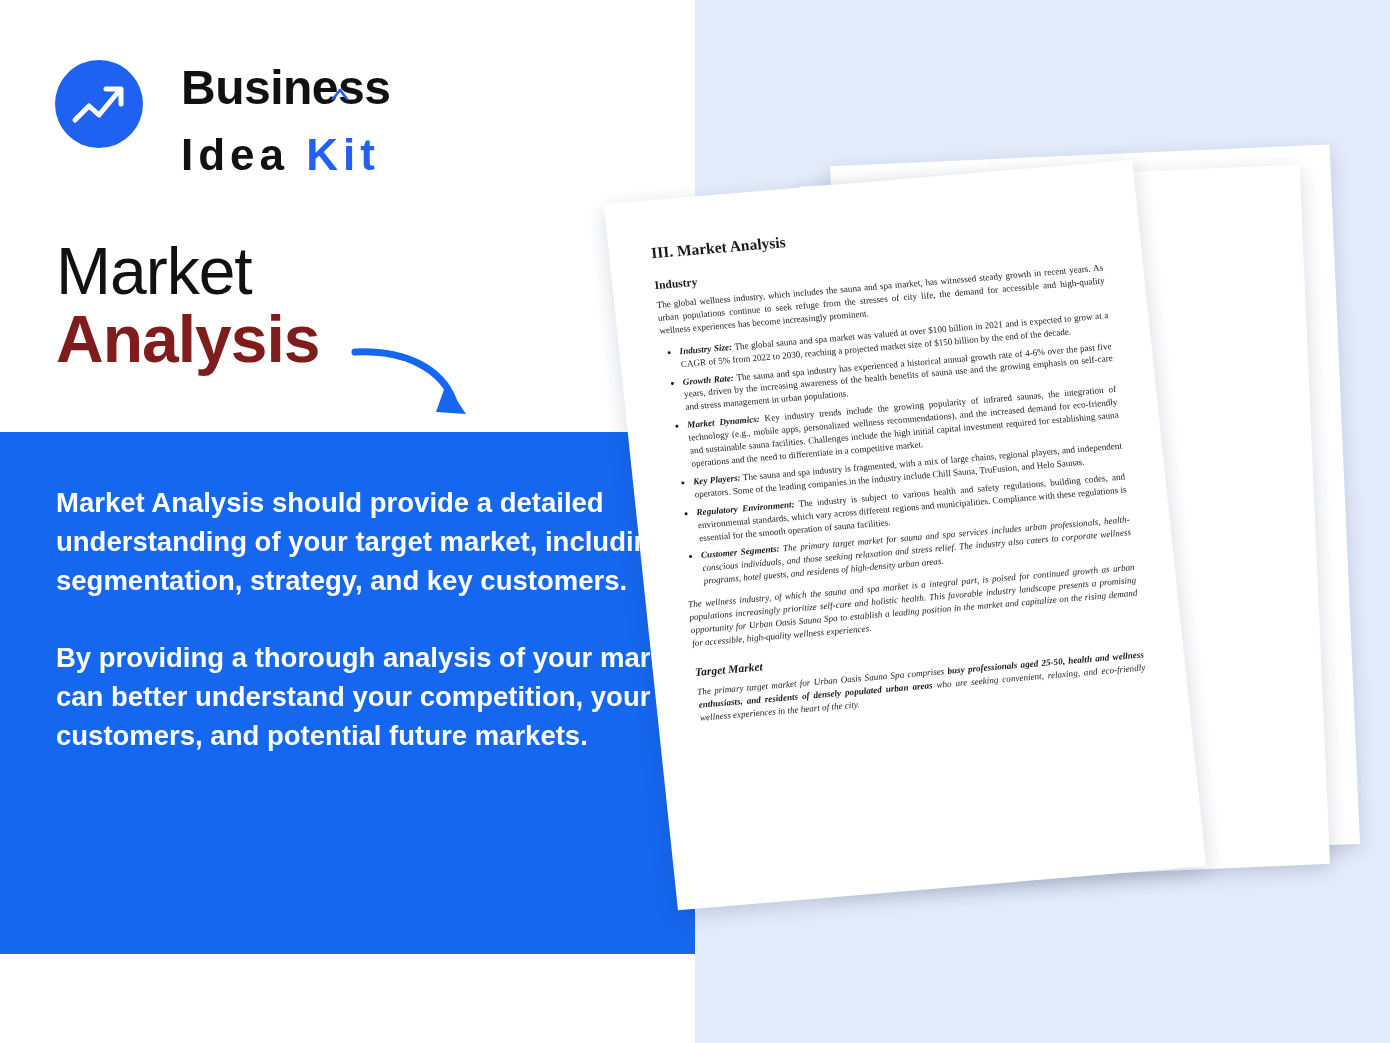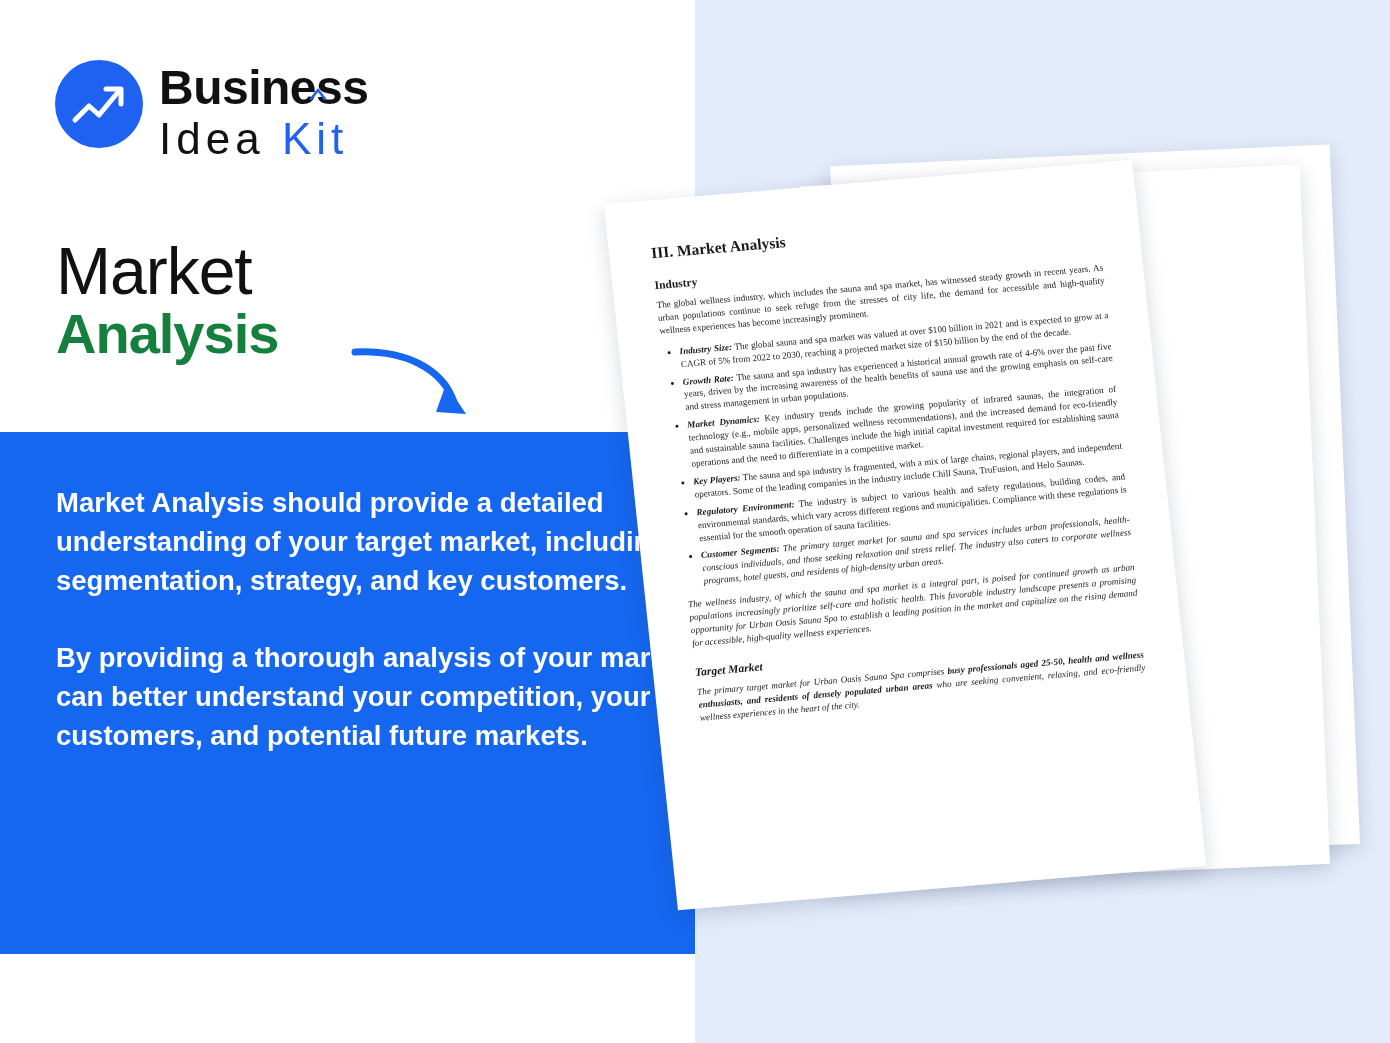--- a/index.html
+++ b/index.html
@@ -46,66 +46,66 @@
     left: 0;
     top: 15px;
     width: 88px;
     height: 88px;
     border-radius: 50%;
     background: #1f62f2;
   }
   #logo-mark svg { display: block; }
   #logo-text {
     position: absolute;
-    left: 104px;
+    left: 126px;
     top: 18px;
   }
   #logo-line1 {
     font-size: 48px;
     font-weight: bold;
     letter-spacing: -0.5px;
     color: #111111;
     line-height: 1.05;
     position: relative;
   }
   #logo-caret {
     position: absolute;
     left: 150px;
     top: -4px;
     width: 18px;
     height: 12px;
   }
   #logo-line2 {
     font-size: 44px;
-    font-weight: normal;
+    font-weight: bold;
     letter-spacing: 5px;
     line-height: 1.1;
     color: #111111;
-    margin-top: 2px;
+    margin-top: 18px;
   }
   #logo-line2 .kit { color: #1f62f2; }
 
   
   #headline {
     position: absolute;
     left: 56px;
     top: 238px;
     width: 500px;
   }
   #headline-line1 {
     font-size: 66px;
     font-weight: normal;
     color: #111111;
     line-height: 1.0;
     letter-spacing: -1px;
   }
   #headline-line2 {
-    font-size: 56px;
-    font-weight: bold;
-    color: #15803d;
+    font-size: 66px;
+    font-weight: bold;
+    color: #7f1d1d;
     line-height: 1.08;
     letter-spacing: -1px;
   }
 
   
   #headline-arrow {
     position: absolute;
     left: 350px;
     top: 340px;
     width: 130px;

